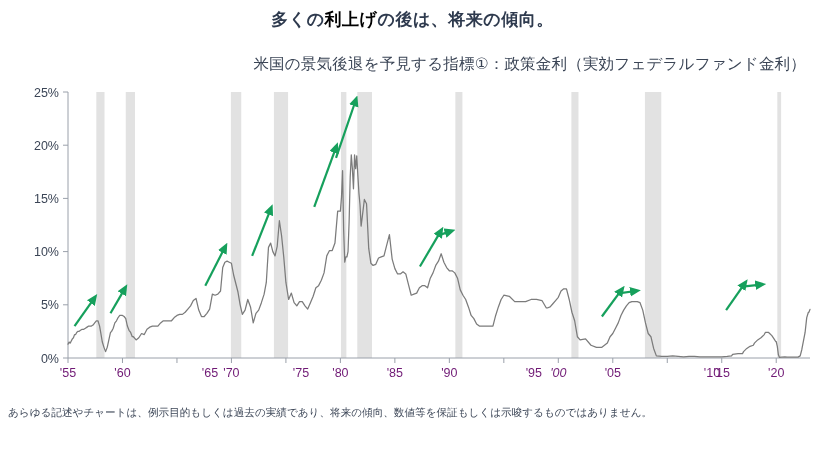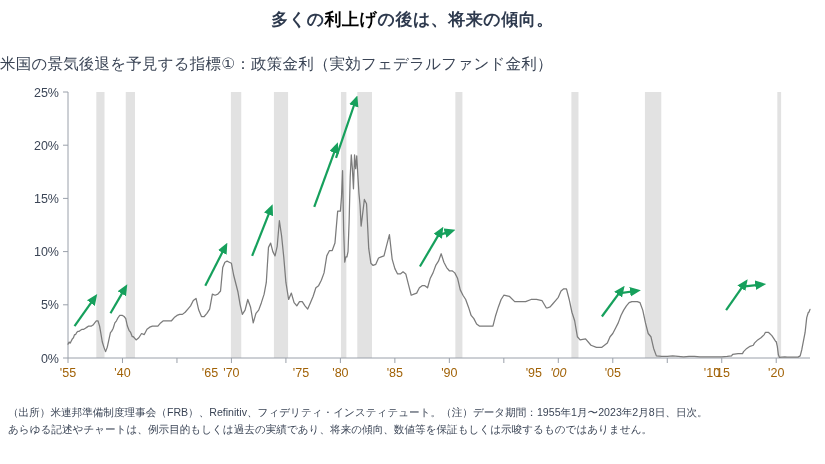--- a/index.html
+++ b/index.html
@@ -11,36 +11,36 @@
   #root{position:relative;width:825px;height:464px;}
 
   .main-title{
     position:absolute;left:0;top:8px;width:825px;text-align:center;
     font-size:17px;font-weight:bold;color:#2e3a4e;letter-spacing:.5px;
     white-space:nowrap;
   }
   .main-title .hl{color:#000000;}
 
   .sub-title{
-    position:absolute;left:0;top:54px;width:806px;text-align:left;
+    position:absolute;left:0;top:54px;width:806px;text-align:right;
     font-size:15.5px;font-weight:normal;color:#3b4556;letter-spacing:.2px;
     white-space:nowrap;
   }
 
   
   .plot-wrap{position:absolute;left:0;top:88px;width:825px;height:292px;}
   .axis-svg{position:absolute;left:0;top:0;width:825px;height:292px;}
 
   .annotation{
     position:absolute;left:432px;top:100px;
     font-size:11.5px;line-height:15px;color:#3b4556;white-space:nowrap;
   }
 
   .xlab{
-    position:absolute;top:366px;font-size:12.5px;color:#a16207;
+    position:absolute;top:366px;font-size:12.5px;color:#701a75;
     transform:translateX(-50%);text-align:center;
   }
 
   
   .footnote{
     position:absolute;left:8px;top:404px;width:812px;
     font-size:10.6px;line-height:17px;color:#3b4556;
   }
   .footnote div{white-space:nowrap;}
 </style>
@@ -112,33 +112,32 @@
         <line x1="601.8913362701916" y1="228.504" x2="621.5036710719532" y2="201.904" stroke="#16a05c" stroke-width="2.2" marker-end="url(#ah)"></line>
         <line x1="620.4140969163008" y1="205.096" x2="635.6681350954477" y2="202.96800000000002" stroke="#16a05c" stroke-width="2.2" marker-end="url(#ah)"></line>
         <line x1="726.1027900146862" y1="222.12" x2="744.6255506607929" y2="195.51999999999998" stroke="#16a05c" stroke-width="2.2" marker-end="url(#ah)"></line>
         <line x1="742.4464023494879" y1="198.712" x2="760.9691629955946" y2="196.584" stroke="#16a05c" stroke-width="2.2" marker-end="url(#ah)"></line>
       </svg>
   </div>
 
 
   <div id="xlabels">
       <div class="xlab" style="left: 68px;">'55</div>
-      <div class="xlab" style="left: 122.479px;">'40</div>
+      <div class="xlab" style="left: 122.479px;">'60</div>
       <div class="xlab" style="left: 171px; margin-left: 39px;">'65</div>
       <div class="xlab" style="left: 231.436px;">'70</div>
       <div class="xlab" style="left: 301px;">'75</div>
       <div class="xlab" style="left: 340.394px;">'80</div>
       <div class="xlab" style="left: 394.872px;">'85</div>
       <div class="xlab" style="left: 449.351px;">'90</div>
       <div class="xlab" style="left: 503.83px; margin-left: 30px;">'95</div>
       <div class="xlab" style="left: 558.308px; font-style: italic;">'00</div>
       <div class="xlab" style="left: 612.787px;">'05</div>
       <div class="xlab" style="left: 664px; margin-left: 48px;">'10</div>
       <div class="xlab" style="left: 721.744px;">'15</div>
       <div class="xlab" style="left: 776.223px;">'20</div>
     </div>
 
   <div class="footnote">
-    <div>（出所）米連邦準備制度理事会（FRB）、Refinitiv、フィデリティ・インスティテュート。（注）データ期間：1955年1月〜2023年2月8日、日次。</div>
     <div>あらゆる記述やチャートは、例示目的もしくは過去の実績であり、将来の傾向、数値等を保証もしくは示唆するものではありません。</div>
   </div>
 
 </div>
 
 </body></html>

